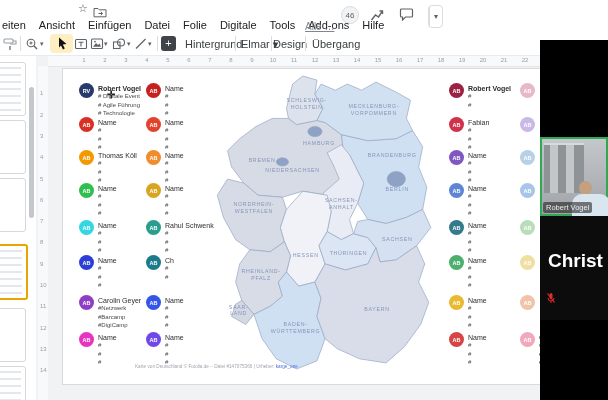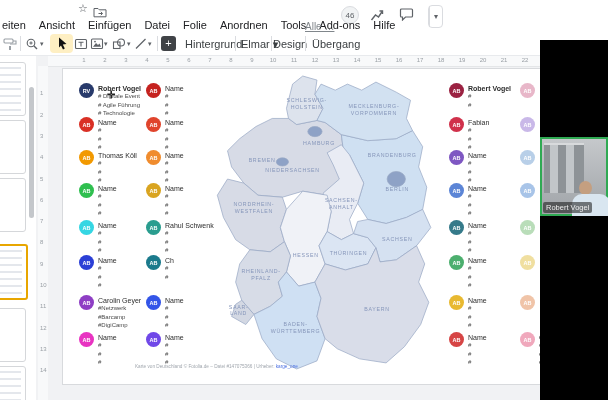--- a/index.html
+++ b/index.html
@@ -127,21 +127,21 @@
     <span class="present-caret">▾</span>
   </div>
 
 
   <nav class="menubar" id="menubar">
       <span class="menu-item">eiten</span>
       <span class="menu-item">Ansicht</span>
       <span class="menu-item">Einfügen</span>
       <span class="menu-item">Datei</span>
       <span class="menu-item">Folie</span>
-      <span class="menu-item">Anordnen</span>
+      <span class="menu-item">Digitale</span>
       <span class="menu-item">Tools</span>
       <span class="menu-item">Add-ons</span>
       <span class="menu-item">Hilfe</span>
     </nav>
   <span class="saved-status">Alle …</span>
 
   <div class="toolbar">
     <span class="tico" style="left:3px;">
       <svg width="14" height="14" viewBox="0 0 14 14">
           <rect x="1" y="2" width="9" height="4" rx="1" fill="none" stroke="#9aa0a6" stroke-width="1.1"></rect>
@@ -630,15 +630,26 @@
         <span class="pane" style="left:6px;"></span>
         <span class="pane" style="left:22px;"></span>
       </div>
       <div class="face2"></div>
       <div class="body2"></div>
       <div class="vlabel">
         <span>Robert Vogel</span>
       </div>
     </div>
 
+    <div class="vtile tile3">
+      <div class="tile3-name">Christ</div>
+      <span class="tile3-mic">
+        <svg width="10" height="12" viewBox="0 0 10 12">
+            <rect x="3.5" y="1" width="3" height="6" rx="1.5" fill="#e02b2b"></rect>
+            <path d="M2,6 a3,3 0 0 0 6,0" fill="none" stroke="#e02b2b"></path>
+            <line x1="5" y1="9" x2="5" y2="11" stroke="#e02b2b"></line>
+            <line x1="1.5" y1="1.5" x2="8.5" y2="10.5" stroke="#e02b2b" stroke-width="1.2"></line>
+          </svg>
+      </span>
+    </div>
 
   </div>
 </div>
 
 </body></html>

